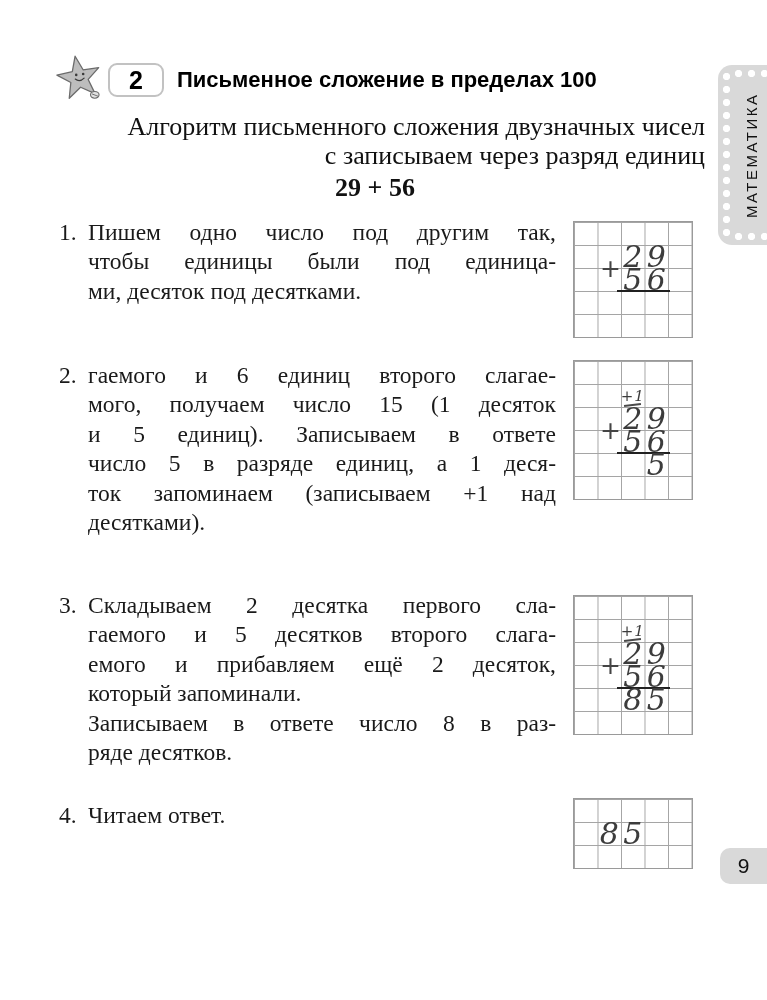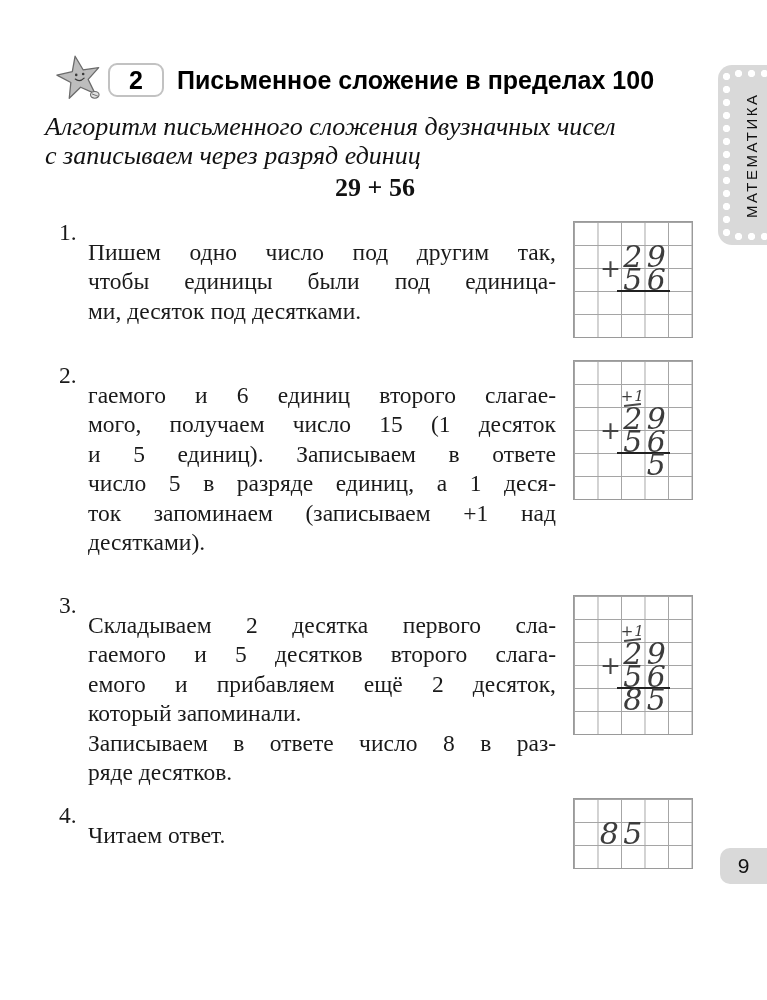--- a/index.html
+++ b/index.html
@@ -6,33 +6,33 @@
   .page{position:relative;width:767px;height:1000px;background:#ffffff;overflow:hidden;
         font-family:"Liberation Serif",serif;color:#1a1a1a;}
 
   
   .header{position:absolute;left:50px;top:56px;height:48px;display:flex;align-items:center;}
   .star-wrap{width:58px;height:52px;flex:0 0 auto;}
   .badge{margin-left:0px;min-width:44px;height:30px;padding:0 4px;border:2px solid #c2c2c2;
          border-radius:9px;background:#fff;display:flex;align-items:center;justify-content:center;
          font-family:"Liberation Sans",sans-serif;font-weight:bold;font-size:25px;color:#000;}
   .title{margin:0 12px 0 13px;font-family:"Liberation Sans",sans-serif;font-weight:bold;
-         font-size:25px;color:#000;white-space:nowrap;letter-spacing:0px;}
+         font-size:22px;color:#000;white-space:nowrap;letter-spacing:0px;}
 
   
-  .subtitle{position:absolute;left:45px;width:660px;text-align:left;
-            font-style:italic;font-size:26px;line-height:29px;color:#111;}
+  .subtitle{position:absolute;left:45px;width:660px;text-align:right;
+            font-size:26px;line-height:29px;color:#111;}
   .sub1{top:112px;} .sub2{top:141px;}
   .example{position:absolute;left:45px;width:660px;top:173px;text-align:center;
            font-weight:bold;font-size:26px;color:#111;}
 
   
   .step{position:absolute;left:59px;width:497px;display:flex;}
   .step-num{width:29px;flex:0 0 auto;font-size:23.5px;line-height:29.4px;}
-  .step-lines{flex:1;margin-top:20px;}
+  .step-lines{flex:1;}
   .tline{font-size:23.5px;line-height:29.4px;white-space:nowrap;}
   .tline.just{white-space:normal;text-align:justify;text-align-last:justify;}
 
   
   .grid{position:absolute;left:573px;width:118px;border:1px solid #9a9a9a;box-sizing:content-box;
         background-image:linear-gradient(to right,#a5a5a5 1px,transparent 1px),
                          linear-gradient(to bottom,#a5a5a5 1px,transparent 1px);
         background-size:23.5px 23px;}
   .mark{position:absolute;width:23.5px;height:23px;display:flex;align-items:center;justify-content:center;
         font-family:"DejaVu Serif",serif;font-style:italic;color:#3c3c3c;pointer-events:none;}

